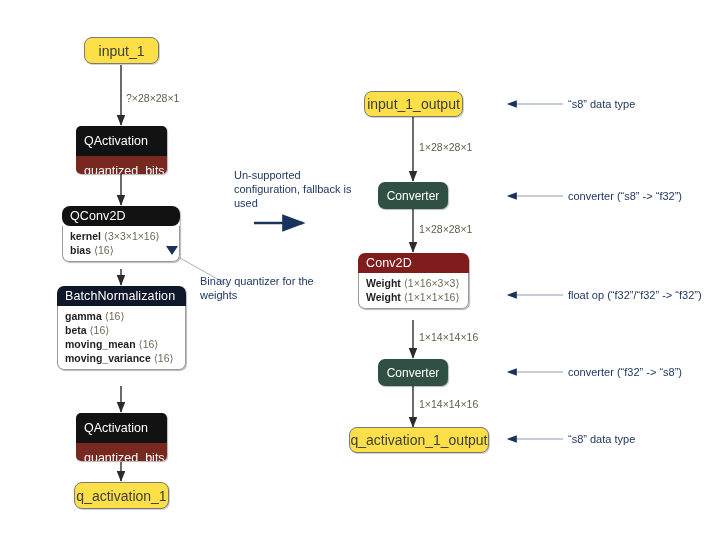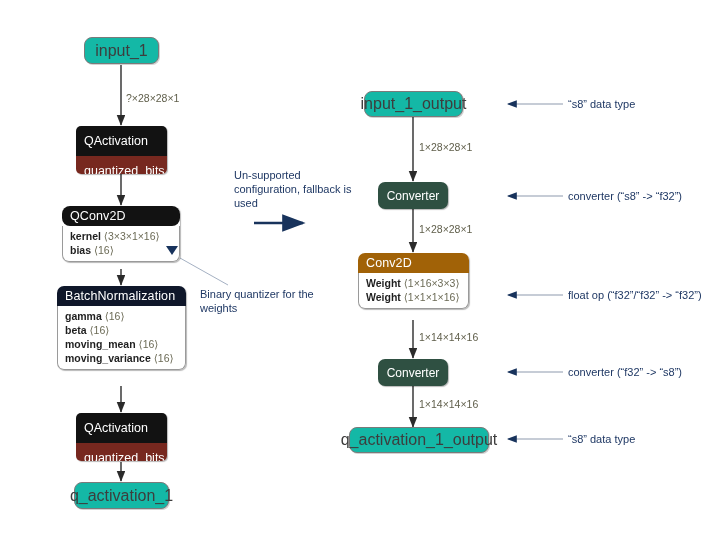--- a/index.html
+++ b/index.html
@@ -7,23 +7,23 @@
     width:715px;height:542px;background:#ffffff;
     font-family:"Liberation Sans","DejaVu Sans",sans-serif;
     overflow:hidden;position:relative;
   }
   .canvas{position:absolute;left:0;top:0;width:715px;height:542px;}
   svg.edges{position:absolute;left:0;top:0;width:715px;height:542px;pointer-events:none;}
 
   
   .term{
     position:absolute;box-sizing:border-box;
-    background:#14b8a6;border:1px solid #7a7a7a;border-radius:8px;
+    background:#fde047;border:1px solid #7a7a7a;border-radius:8px;
     display:flex;align-items:center;justify-content:center;
-    color:#3d3d3d;font-size:16px;
+    color:#3d3d3d;font-size:14px;
     box-shadow:1px 1px 0 rgba(0,0,0,0.18);
   }
 
   
   .node{
     position:absolute;box-sizing:border-box;border-radius:7px;
     box-shadow:1px 1px 1px rgba(0,0,0,0.28);
     overflow:visible;
   }
   .node .hdr{
@@ -170,36 +170,36 @@
     <div class="t-top" style="background:#121212;height:24px;">QActivation</div>
     <div class="t-bot" style="background:#77281f;height:24px;">quantized_bits</div>
   </div>
 
   <div class="term" style="left:74px;top:482px;width:95px;height:27px;">
     <span>q_activation_1</span>
   </div>
 
   <div class="anno wrap" style="left:234px;top:168px;width:122px;">Un-supported configuration, fallback is used</div>
 
-  <div class="anno wrap" style="left:200px;top:287px;width:120px;">Binary quantizer for the weights</div>
+  <div class="anno wrap" style="left:200px;top:274px;width:120px;">Binary quantizer for the weights</div>
 
   <div class="term" style="left:364px;top:91px;width:99px;height:26px;">
     <span>input_1_output</span>
   </div>
 
   <div class="elabel" style="left:419px;top:141px;">1×28×28×1</div>
 
   <div class="pill" style="left:378px;top:182px;width:70px;height:27px;background:#2f5042;">
     <span>Converter</span>
   </div>
 
   <div class="elabel" style="left:419px;top:223px;">1×28×28×1</div>
 
   <div class="node" style="left:358px;top:253px;width:111px;">
-    <div class="hdr" style="background:#a16207;">Conv2D</div>
+    <div class="hdr" style="background:#7f1d1d;">Conv2D</div>
     <div class="body">
       <div class="prow">
         <span class="pname">Weight</span>
         <span class="pshape">⟨1×16×3×3⟩</span>
       </div>
       <div class="prow">
         <span class="pname">Weight</span>
         <span class="pshape">⟨1×1×1×16⟩</span>
       </div>
     </div>

